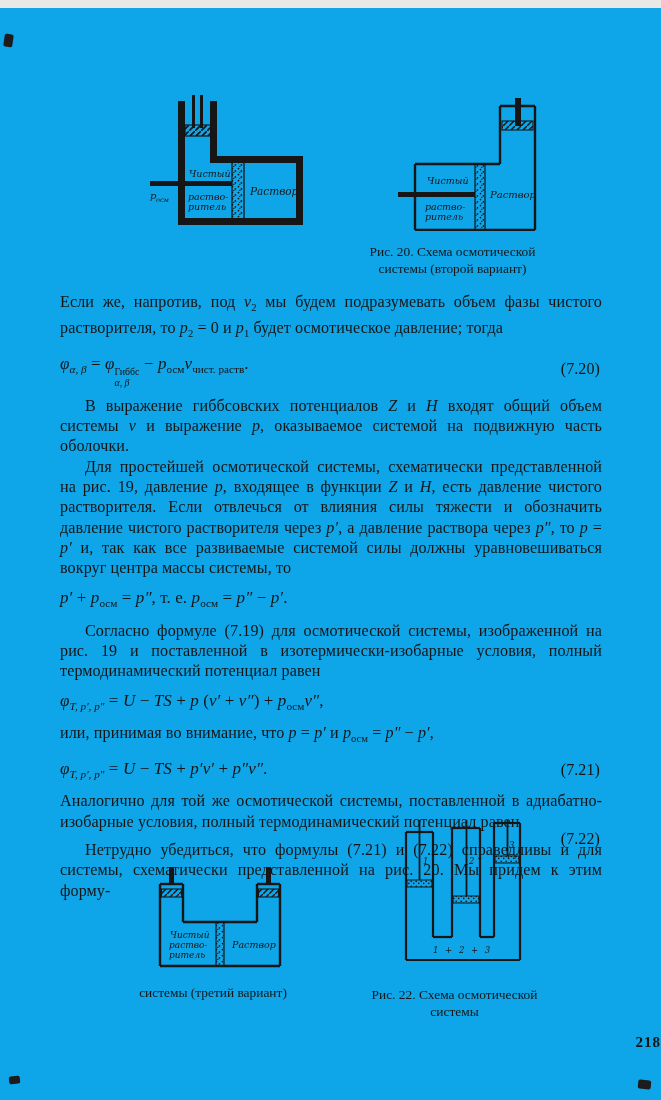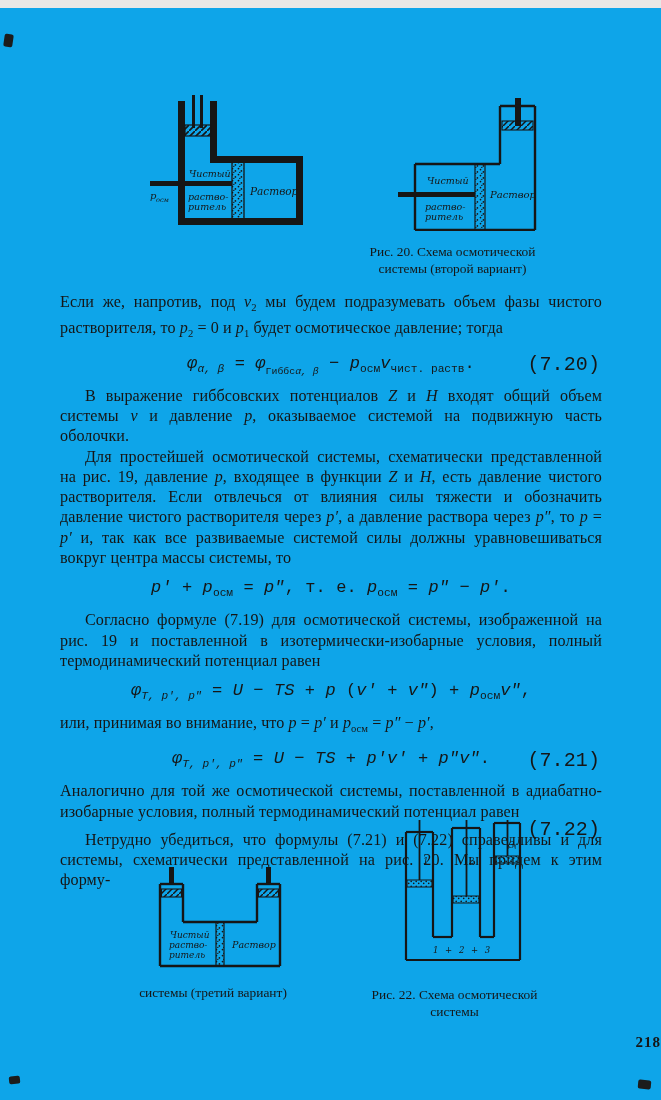--- a/index.html
+++ b/index.html
@@ -23,28 +23,28 @@
     font-size:16.1px; line-height:20.3px; text-align:justify;
     letter-spacing:0.1px; hyphens:auto;
   }
   .para { margin:0;font-family:Liberation Serif, serif; }
   .ind  { text-indent:25px; }
   .flush{ text-indent:0; }
 
   .r-i   { font-style:italic; }
   .r-sub, .r-subi { font-size:66%; vertical-align:-0.33em; letter-spacing:0; }
   .r-subi{ font-style:italic; }
-  .stack { display:inline-flex; flex-direction:row; align-items:flex-start;
+  .stack { display:inline-flex; flex-direction:column; align-items:flex-start;
            font-size:58%; line-height:1.12; vertical-align:-0.62em; letter-spacing:0; }
   .st-sub{ font-style:italic; }
 
-  .formula { position:relative; text-align:center; text-indent:0;
-             font-size:17px; line-height:1.55; margin:7px 0 8px;font-family:Liberation Mono, monospace; }
+  .formula { position:relative; text-indent:0;
+             font-size:17px; line-height:1.55; margin:7px 0 8px; }
   .eqnum { position:absolute; right:2px; top:50%; transform:translateY(-50%);
-           font-size:20px; font-style:normal; }
+           font-size:16px; font-style:normal; }
 
   .pagenum { position:absolute; left:0; top:1026px; width:100%;
              text-align:right; font-weight:bold; font-size:15px; letter-spacing:1px; }
 </style>
 </head>
 <body>
 
 <div class="page">
 
   <div class="scan-mark m1"></div>
@@ -127,21 +127,21 @@
 
   <div class="textcol">
     <p class="para flush"><span>Если же, напротив, под </span><span class="r-i">v</span><span class="r-sub">2</span><span> мы будем подразумевать объем фазы чистого растворителя, то </span><span class="r-i">p</span><span class="r-sub">2</span><span> = 0 и </span><span class="r-i">p</span><span class="r-sub">1</span><span> будет осмотическое давление; тогда</span></p>
     <div class="formula">
       <span><span class="r-i">φ</span><span class="r-subi">α, β</span><span> = </span><span class="r-i">φ</span><span class="stack">
             <span class="st-sup">Гиббс</span>
             <span class="st-sub">α, β</span>
           </span><span> − </span><span class="r-i">p</span><span class="r-sub">осм</span><span class="r-i">v</span><span class="r-sub">чист. раств</span><span>.</span></span>
       <span class="eqnum">(7.20)</span>
     </div>
-    <p class="para ind"><span>В выражение гиббсовских потенциалов </span><span class="r-i">Z</span><span> и </span><span class="r-i">H</span><span> входят общий объем системы </span><span class="r-i">v</span><span> и давление </span><span class="r-i">p</span><span>, оказываемое системой на подвижную часть оболочки.</span></p>
+    <p class="para ind"><span>В выражение гиббсовских потенциалов </span><span class="r-i">Z</span><span> и </span><span class="r-i">H</span><span> входят общий объем системы </span><span class="r-i">v</span><span> и выражение </span><span class="r-i">p</span><span>, оказываемое системой на подвижную часть оболочки.</span></p>
     <p class="para ind"><span>Для простейшей осмотической системы, схематически представленной на рис. 19, давление </span><span class="r-i">p</span><span>, входящее в функции </span><span class="r-i">Z</span><span> и </span><span class="r-i">H</span><span>, есть давление чистого растворителя. Если отвлечься от влияния силы тяжести и обозначить давление чистого растворителя через </span><span class="r-i">p′</span><span>, а давление раствора через </span><span class="r-i">p″</span><span>, то </span><span class="r-i">p</span><span> = </span><span class="r-i">p′</span><span> и, так как все развиваемые системой силы должны уравновешиваться вокруг центра массы системы, то</span></p>
     <div class="formula">
       <span><span class="r-i">p′</span><span> + </span><span class="r-i">p</span><span class="r-sub">осм</span><span> = </span><span class="r-i">p″</span><span>, т. е. </span><span class="r-i">p</span><span class="r-sub">осм</span><span> = </span><span class="r-i">p″</span><span> − </span><span class="r-i">p′</span><span>.</span></span>
     </div>
     <p class="para ind"><span>Согласно формуле (7.19) для осмотической системы, изображенной на рис. 19 и поставленной в изотермически-изобарные условия, полный термодинамический потенциал равен</span></p>
     <div class="formula">
       <span><span class="r-i">φ</span><span class="r-subi">T, p′, p″</span><span> = </span><span class="r-i">U</span><span> − </span><span class="r-i">TS</span><span> + </span><span class="r-i">p</span><span> (</span><span class="r-i">v′</span><span> + </span><span class="r-i">v″</span><span>) + </span><span class="r-i">p</span><span class="r-sub">осм</span><span class="r-i">v″</span><span>,</span></span>
     </div>
     <p class="para flush"><span>или, принимая во внимание, что </span><span class="r-i">p</span><span> = </span><span class="r-i">p′</span><span> и </span><span class="r-i">p</span><span class="r-sub">осм</span><span> = </span><span class="r-i">p″</span><span> − </span><span class="r-i">p′</span><span>,</span></p>
     <div class="formula">

